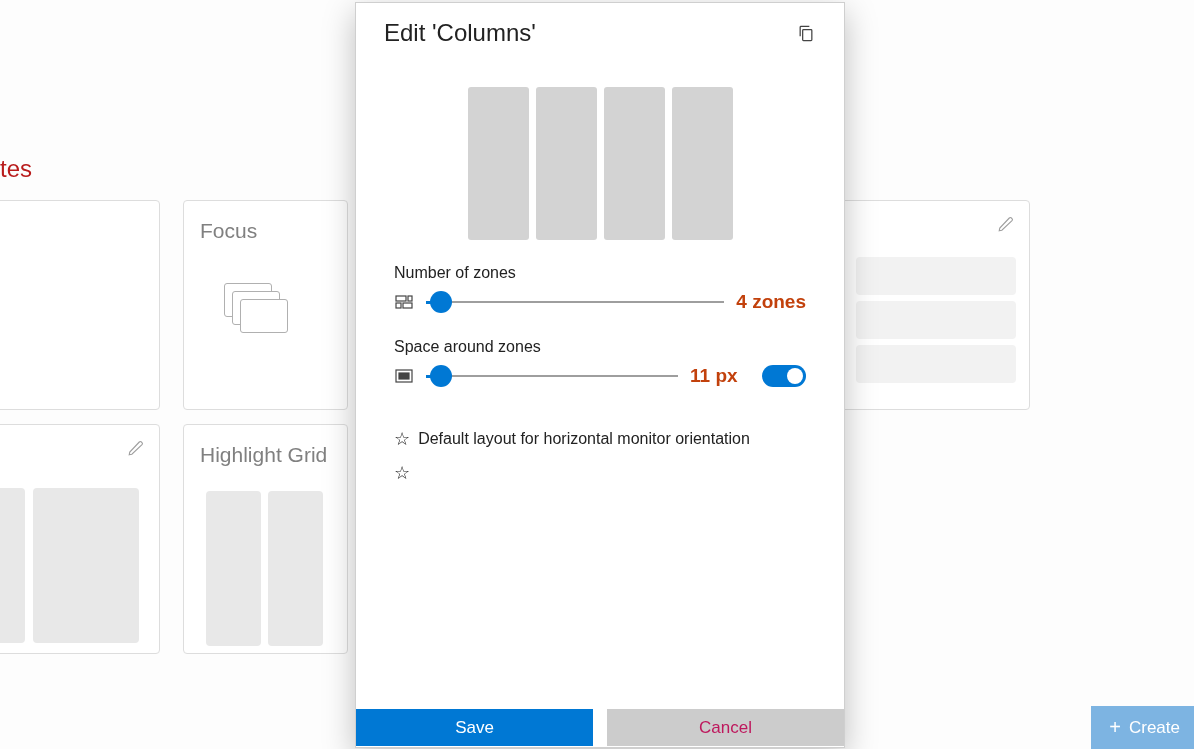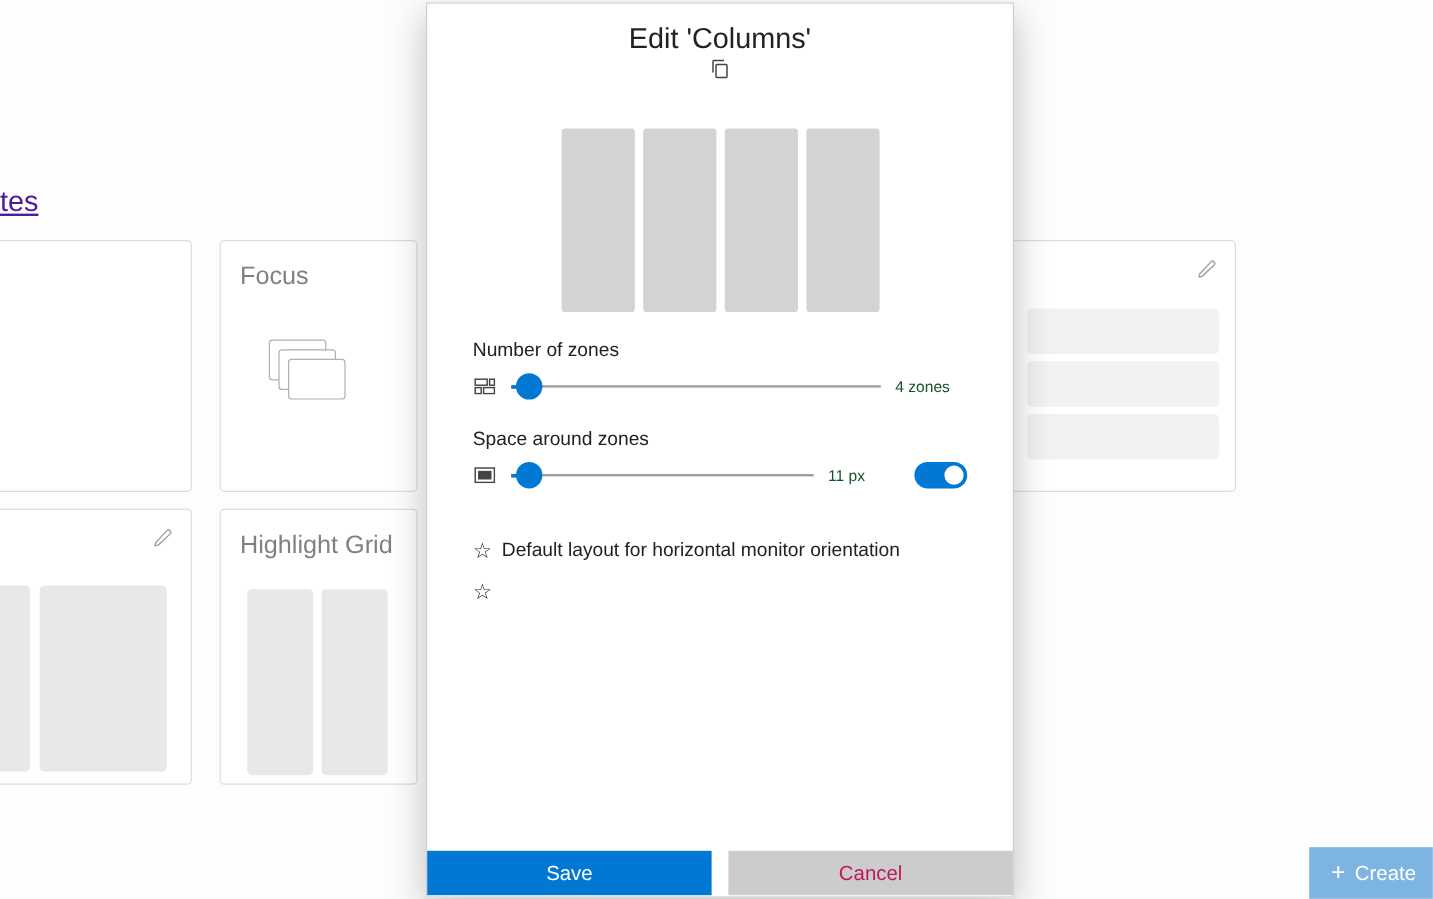--- a/index.html
+++ b/index.html
@@ -1,53 +1,53 @@
 <!DOCTYPE html>
 <html><head>
 <meta charset="utf-8">
 <style>
   * { box-sizing: border-box; }
   html,body { margin:0; padding:0; font-family: "Segoe UI", Arial, sans-serif; background:#fefefe; color:#222; }
   body { width:1194px; height:749px; position:relative; overflow:hidden; }
 
   
   .bg { position:absolute; inset:0; background:#fdfdfd; }
-  .bg-section-title { position:absolute; left:0; top:155px; font-size:24px; color:#4c1d95; font-weight:400;text-decoration:underline;}
+  .bg-section-title { position:absolute; left:0; top:155px; font-size:24px; color:#b91c1c; font-weight:400;}
   .bg-card { position:absolute; background:#fff; border:1px solid #ddd; border-radius:4px; }
   .bg-card .label { color:#808080; font-size:21px; padding:18px 16px 10px; }
   .bg-card .edit-icon { position:absolute; top:14px; right:14px; color:#9e9e9e; }
   .bg-row { position:absolute; background:#f2f2f2; border-radius:4px; }
 
   .focus-stack { position:absolute; }
   .focus-stack div { position:absolute; width:48px; height:34px; border:1px solid #b0b0b0; border-radius:3px; background:#fff; }
 
   
   .dialog {
     position:absolute; left:355px; top:2px; width:490px; height:746px;
     background:#fff; border:1px solid #cfcfcf;
     box-shadow:0 10px 30px rgba(0,0,0,0.25);
     display:flex; flex-direction:column;
   }
-  .dlg-header { padding:16px 28px 10px; display:flex; align-items:center; justify-content:space-between;flex-direction:column; }
+  .dlg-header { padding:16px 28px 10px; display:flex; align-items:center; justify-content:space-between; }
   .dlg-title { font-size:24px; font-weight:400; color:#222;}
   .preview-area { display:flex; justify-content:center; padding:30px 0 24px; }
   .preview-grid { display:flex; gap:7px; }
   .preview-col { width:61px; height:153px; background:#d3d3d3; border-radius:3px; }
 
   .settings { padding:0 38px; }
   .setting-group { margin-bottom:24px; }
   .setting-label { font-size:16px; color:#222; margin-bottom:8px; }
   .setting-row { display:flex; align-items:center; gap:12px; }
   .setting-icon { width:20px; flex:0 0 20px; color:#444; display:flex; align-items:center; justify-content:center;}
   .slider-wrap { flex:1; position:relative; height:24px; display:flex; align-items:center; }
   .slider-track { height:2px; background:#9e9e9e; width:100%; }
   .slider-active { position:absolute; height:3px; background:#0078d4; left:0;}
   .slider-thumb { position:absolute; width:22px; height:22px; border-radius:50%; background:#0078d4; top:1px; cursor:pointer; }
 
-  .value-text { min-width:60px; font-size:13px; color:#14532d; white-space:nowrap; }
+  .value-text { min-width:60px; font-size:19px; color:#c2410c; white-space:nowrap;font-weight:bold; }
   .toggle { width:44px; height:22px; border-radius:11px; background:#0078d4; position:relative; cursor:pointer; }
   .toggle .knob { position:absolute; width:16px; height:16px; border-radius:50%; background:#fff; top:3px; right:3px;}
 
   .default-opts { padding:4px 38px; }
   .default-opts .opt { display:flex; align-items:center; gap:8px; font-size:16px; color:#222; margin:12px 0; }
   .default-opts .star { font-size:18px; }
 
   .dlg-footer { margin-top:auto; display:flex; gap:14px; padding: 0 0 1px; }
   .btn { flex:1; height:37px; font-size:17px; border:none; cursor:pointer; }
   .btn.primary { background:#0078d4; color:#fff; }

